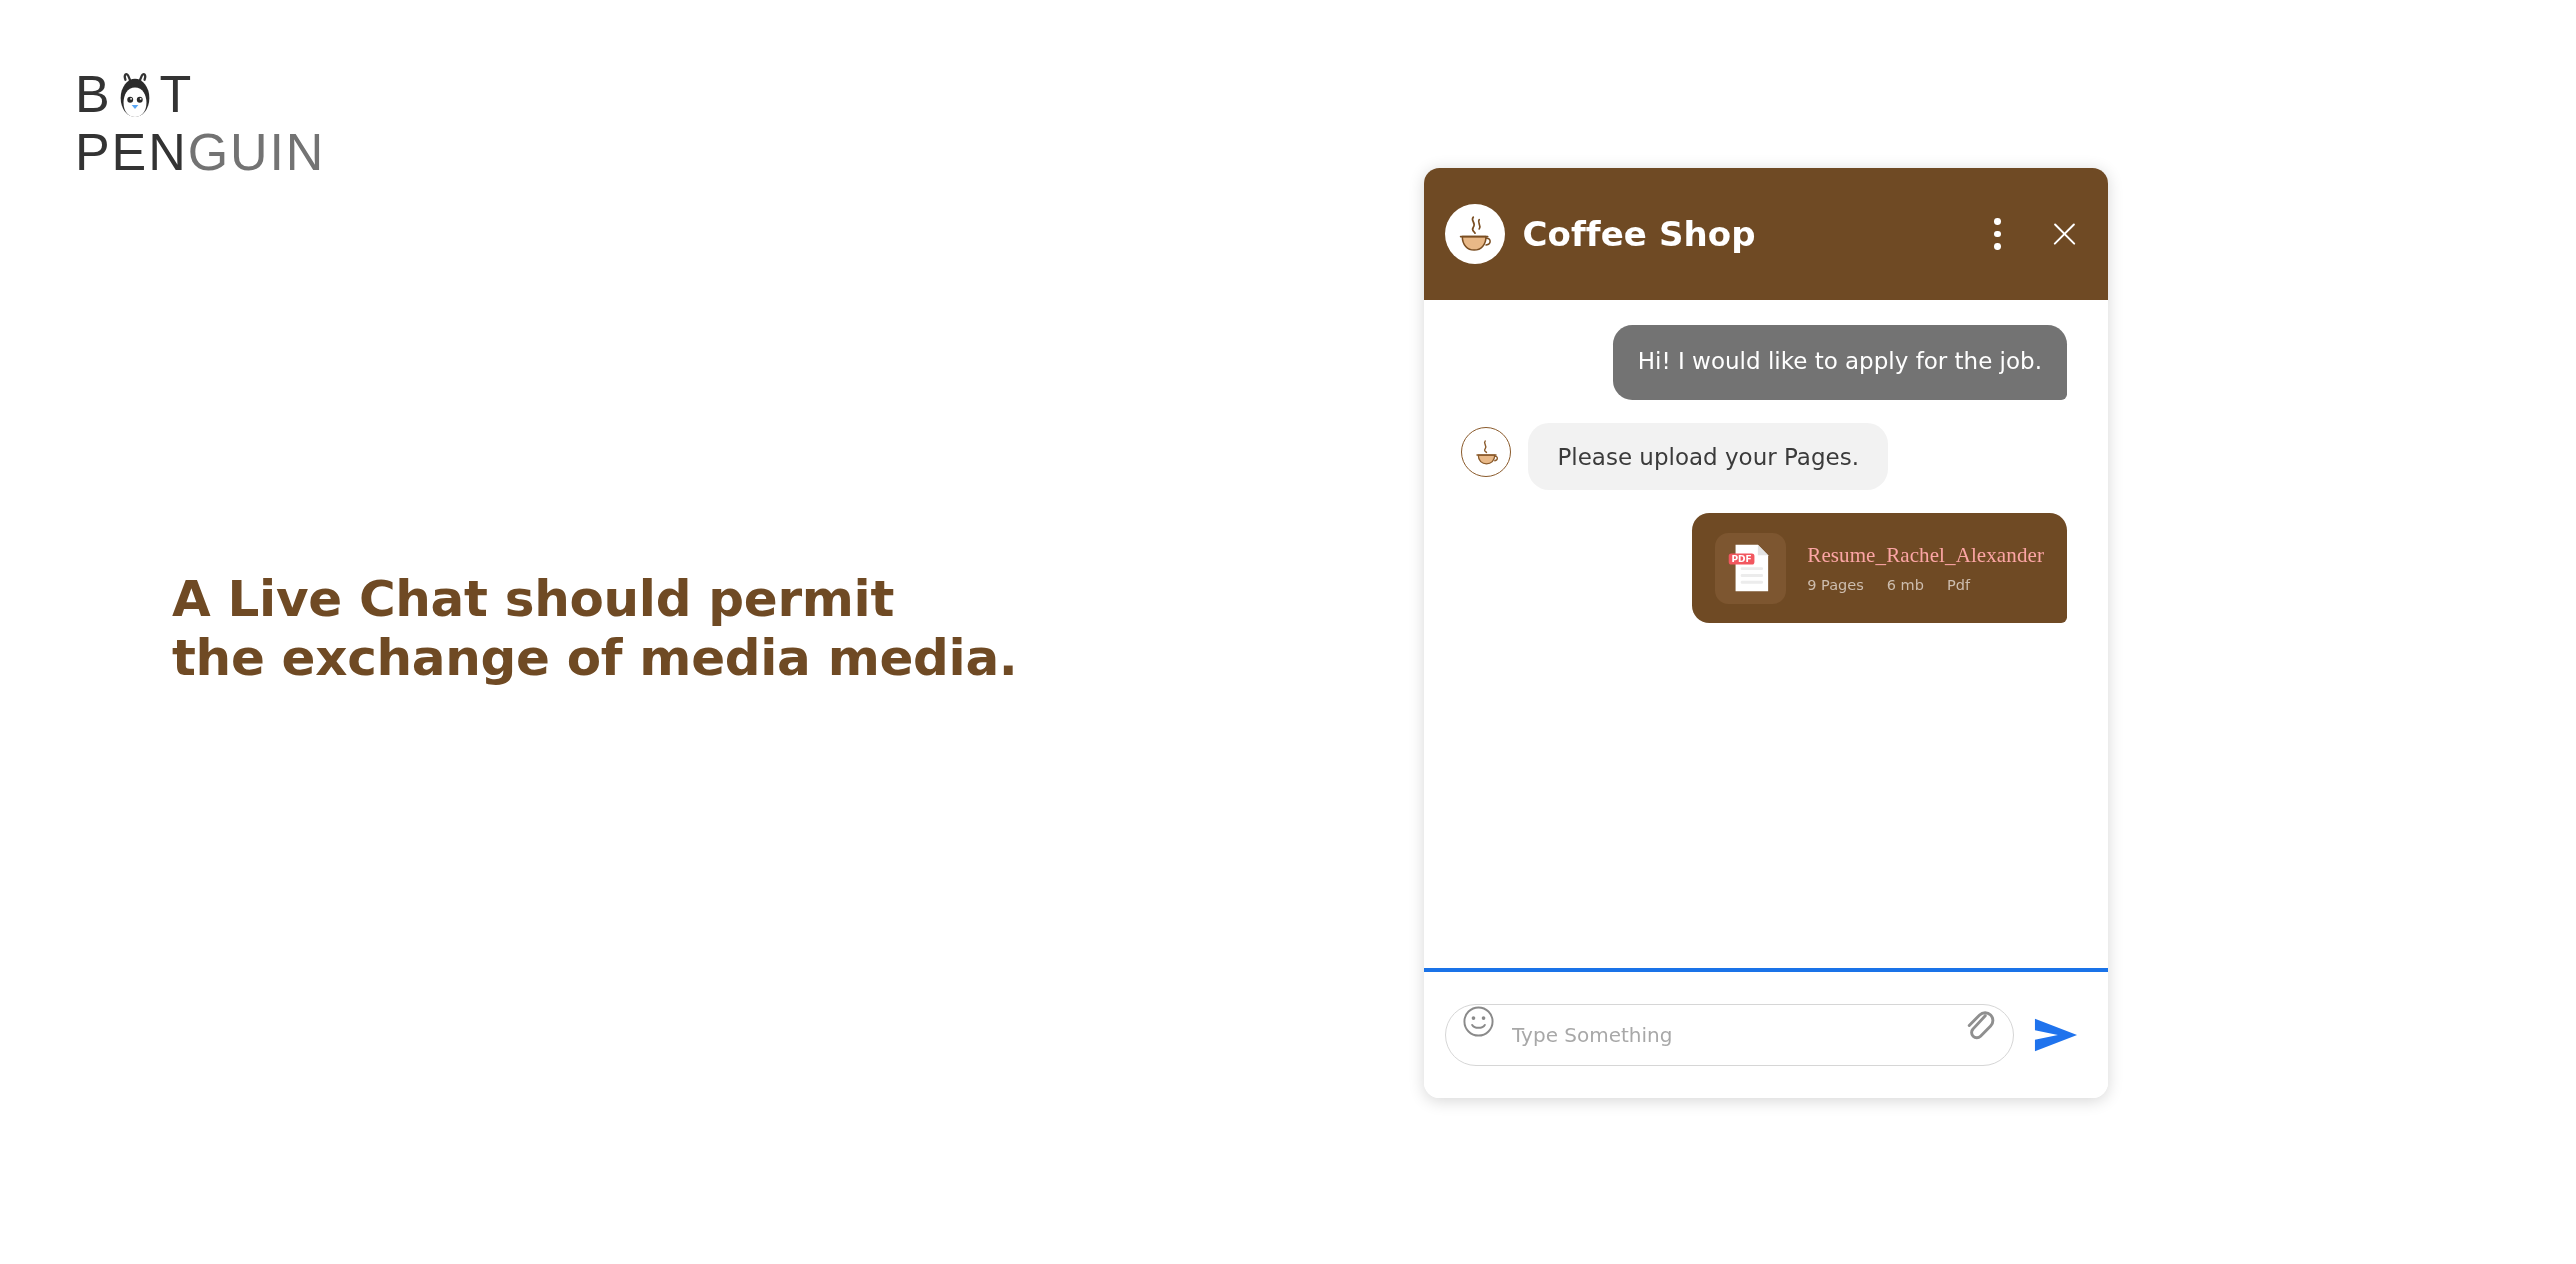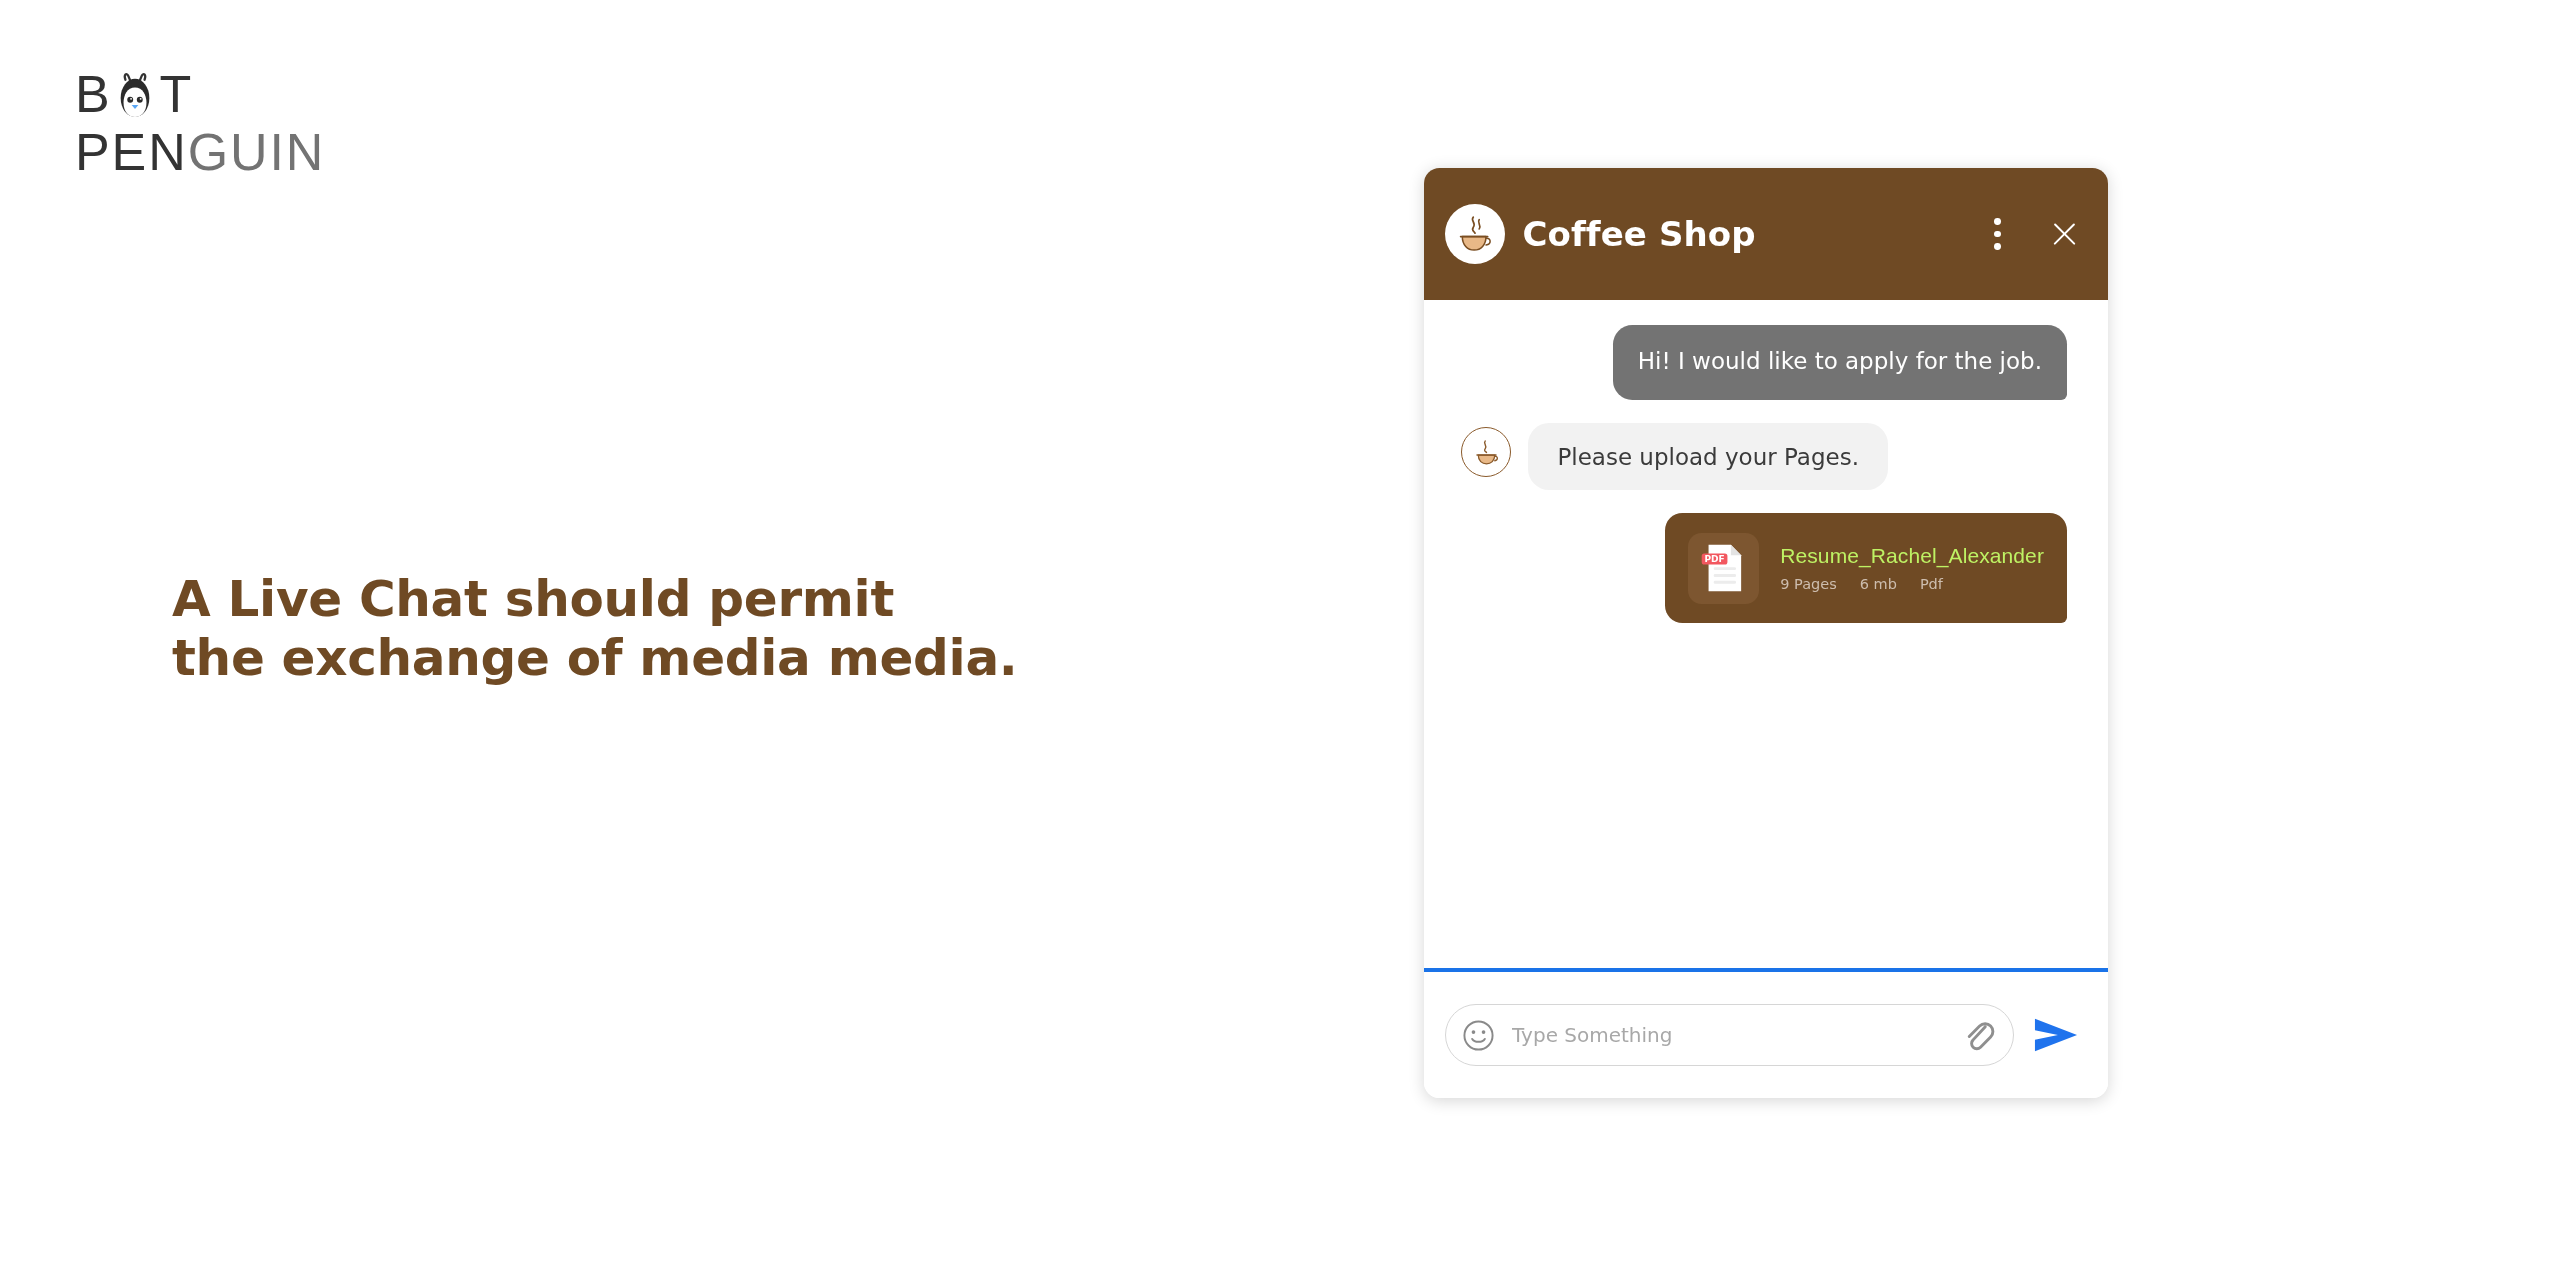--- a/index.html
+++ b/index.html
@@ -213,23 +213,23 @@
     height: 71px;
     background: #7d5630;
     border-radius: 13.5px;
     display: flex;
     align-items: center;
     justify-content: center;
     flex: 0 0 auto;
   }
   .file-meta { margin-left: 21px; min-width: 0; }
   .file-name {
-    color: #bef264;
+    color: #fca5a5;
     font-size: 21px;
-    font-family: Liberation Sans, sans-serif;
+    font-family: Liberation Serif, serif;
     white-space: nowrap;
     letter-spacing: 0.1px;
   }
   .file-sub {
     margin-top: 8.7px;
     display: flex;
     gap: 23px;
     color: #cdbdae;
     font-size: 14.5px;
     font-family: "DejaVu Sans", sans-serif;
@@ -248,21 +248,20 @@
     align-items: center;
     padding: 0 27px 0 21px;
     background: #ffffff;
   }
   .input-pill {
     flex: 1 1 auto;
     height: 60px;
     border: 1.4px solid #d6d6d6;
     border-radius: 31px;
     display: flex;
-    align-items: center;
     padding: 0 17.4px 0 15.5px;
     background: #ffffff;
   }
   .emoji-icon { flex: 0 0 auto; width: 33px; height: 33px; cursor: pointer; }
   .type-input {
     flex: 1 1 auto;
     border: none;
     outline: none;
     background: transparent;
     font-size: 20px;

